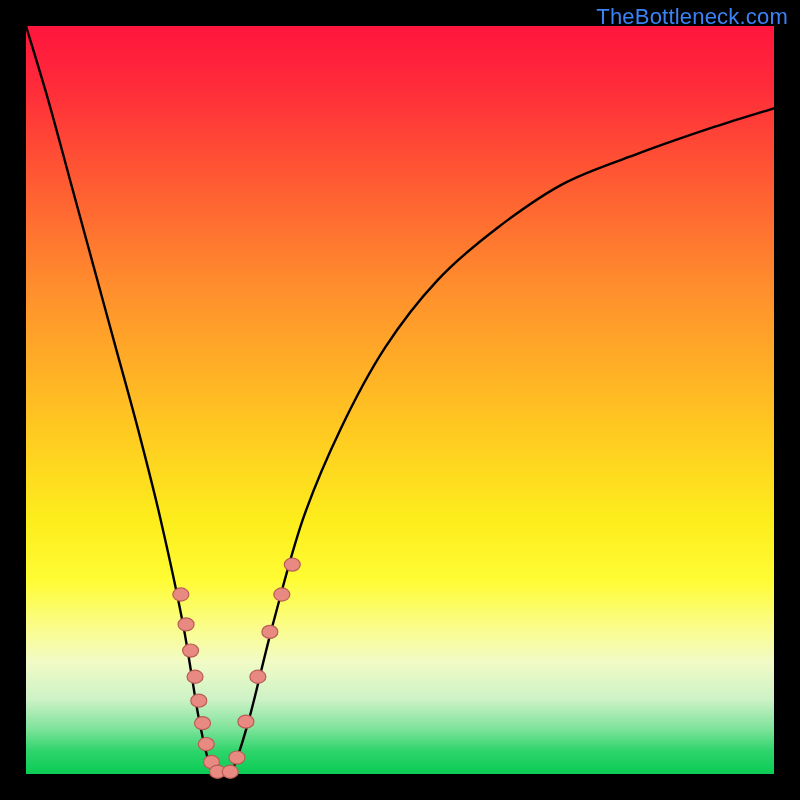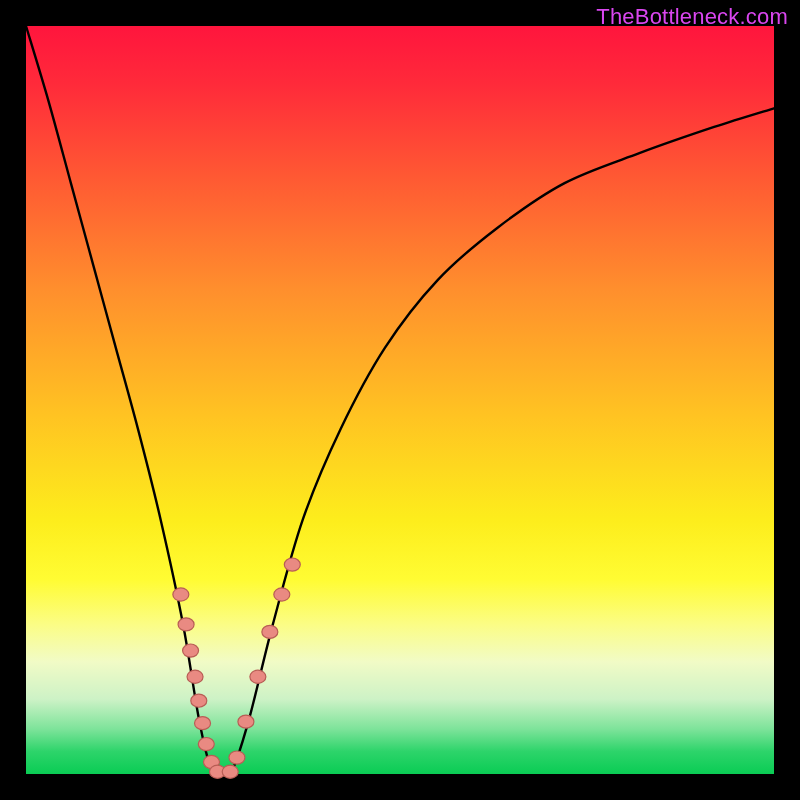--- a/index.html
+++ b/index.html
@@ -30,21 +30,21 @@
       #cdf2c6 90%,
       #7de39a 94%,
       #2dd46a 97%,
       #0acc54 100%
     );
   }
   .watermark {
     position: absolute;
     top: 4px;
     right: 12px;
-    color: #d946ef;
+    color: #3b82f6;
     font-size: 22px;
     letter-spacing: 0.2px;
     font-weight: 500;
     z-index: 10;
   }
   svg.plot {
     position: absolute;
     left: 0;
     top: 0;
     width: 748px;

